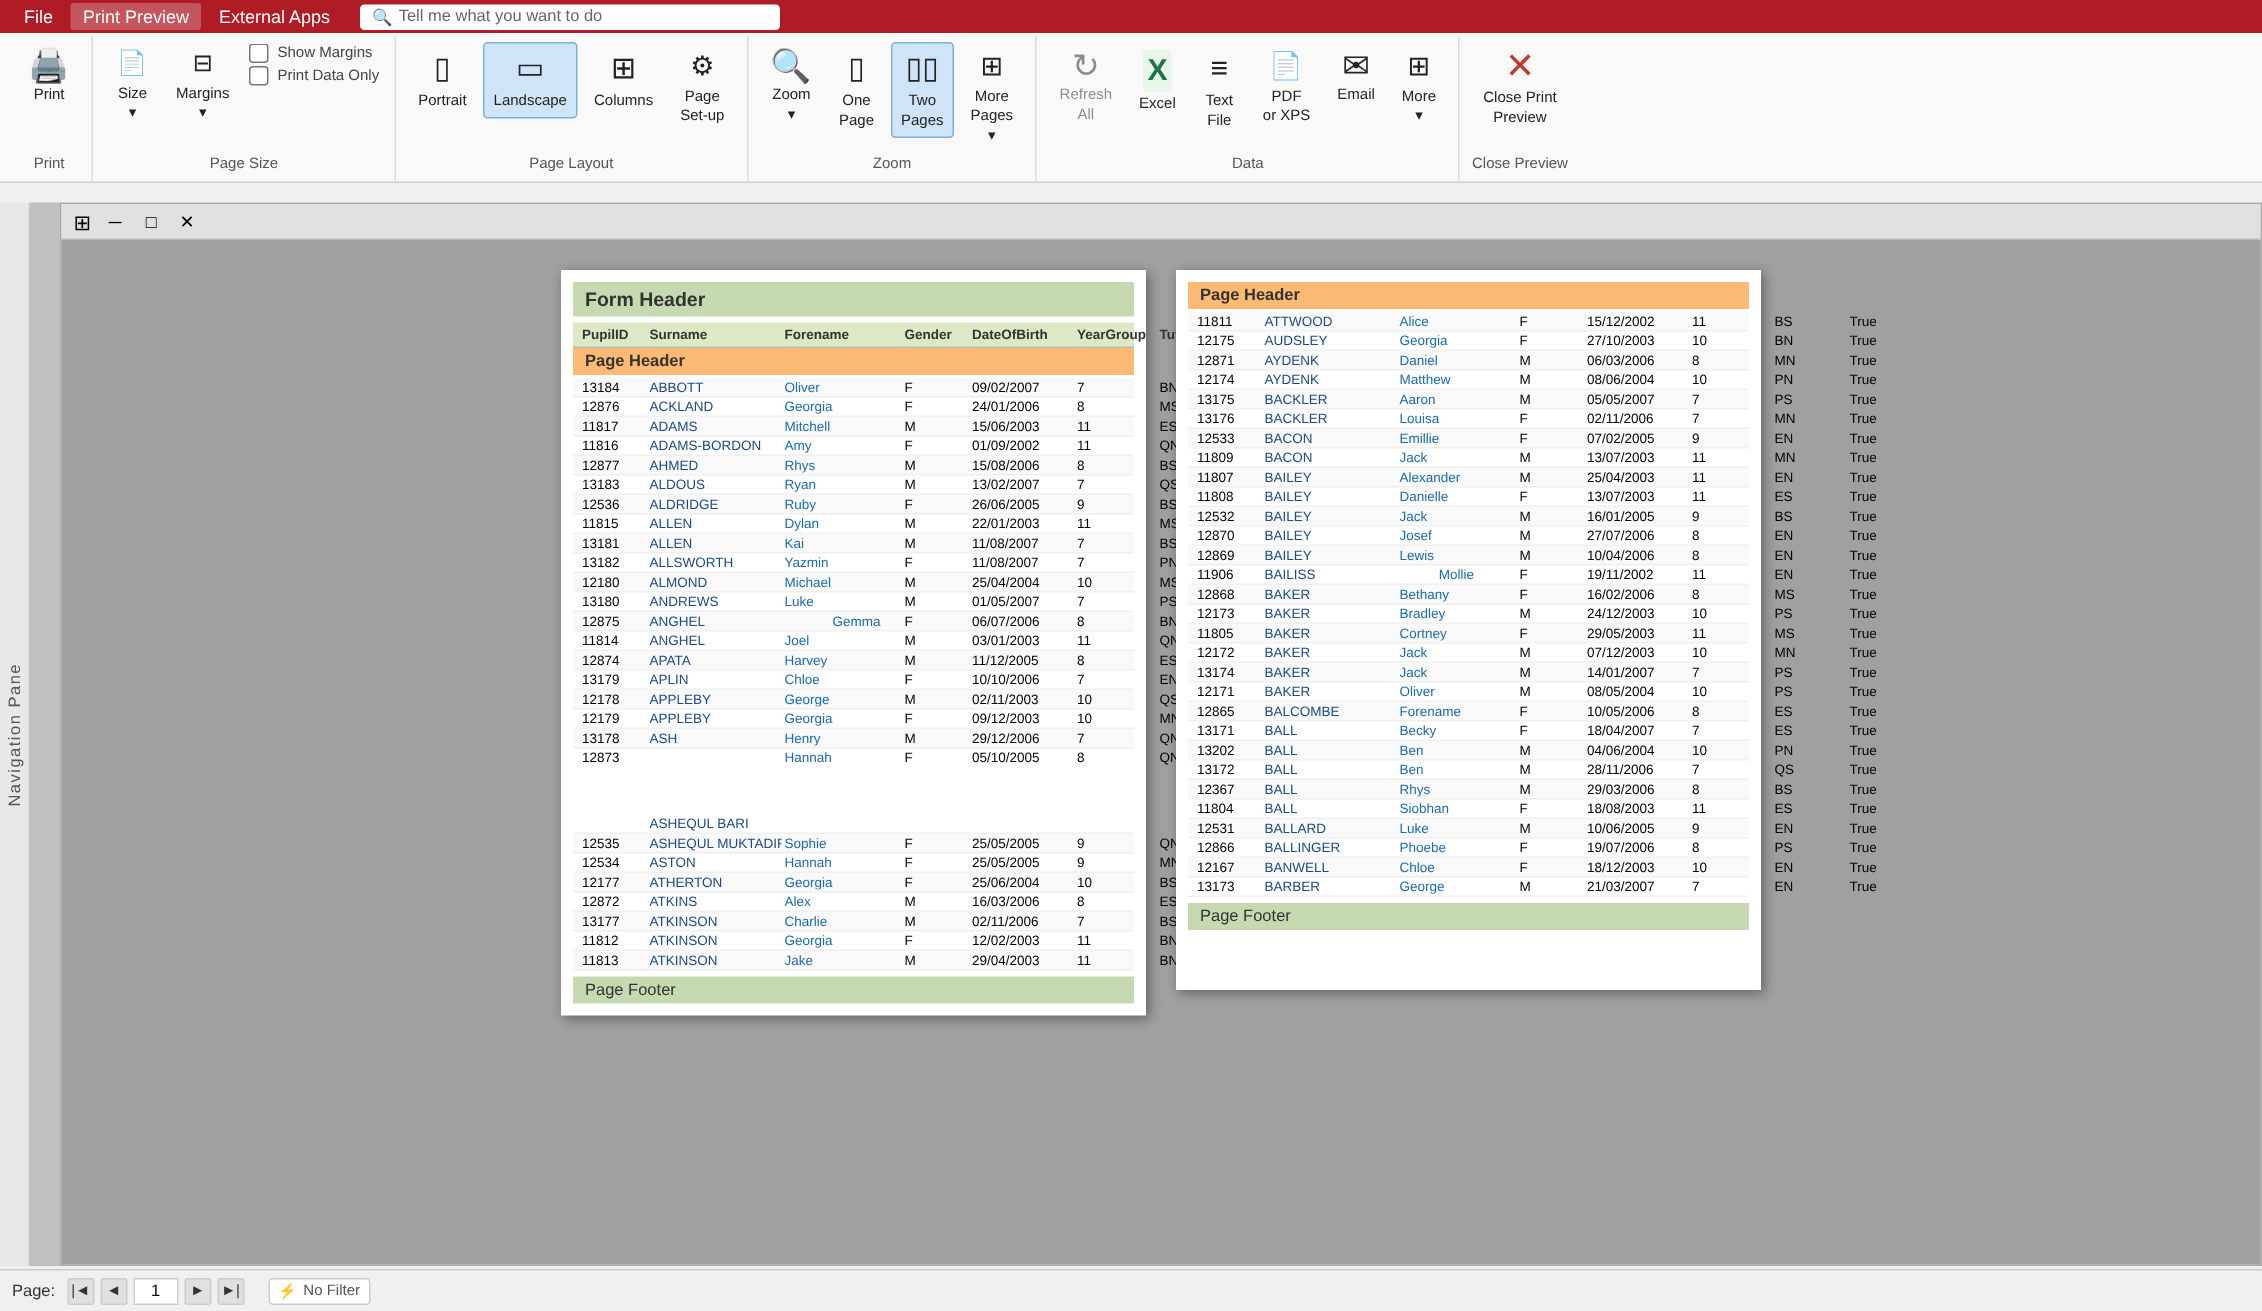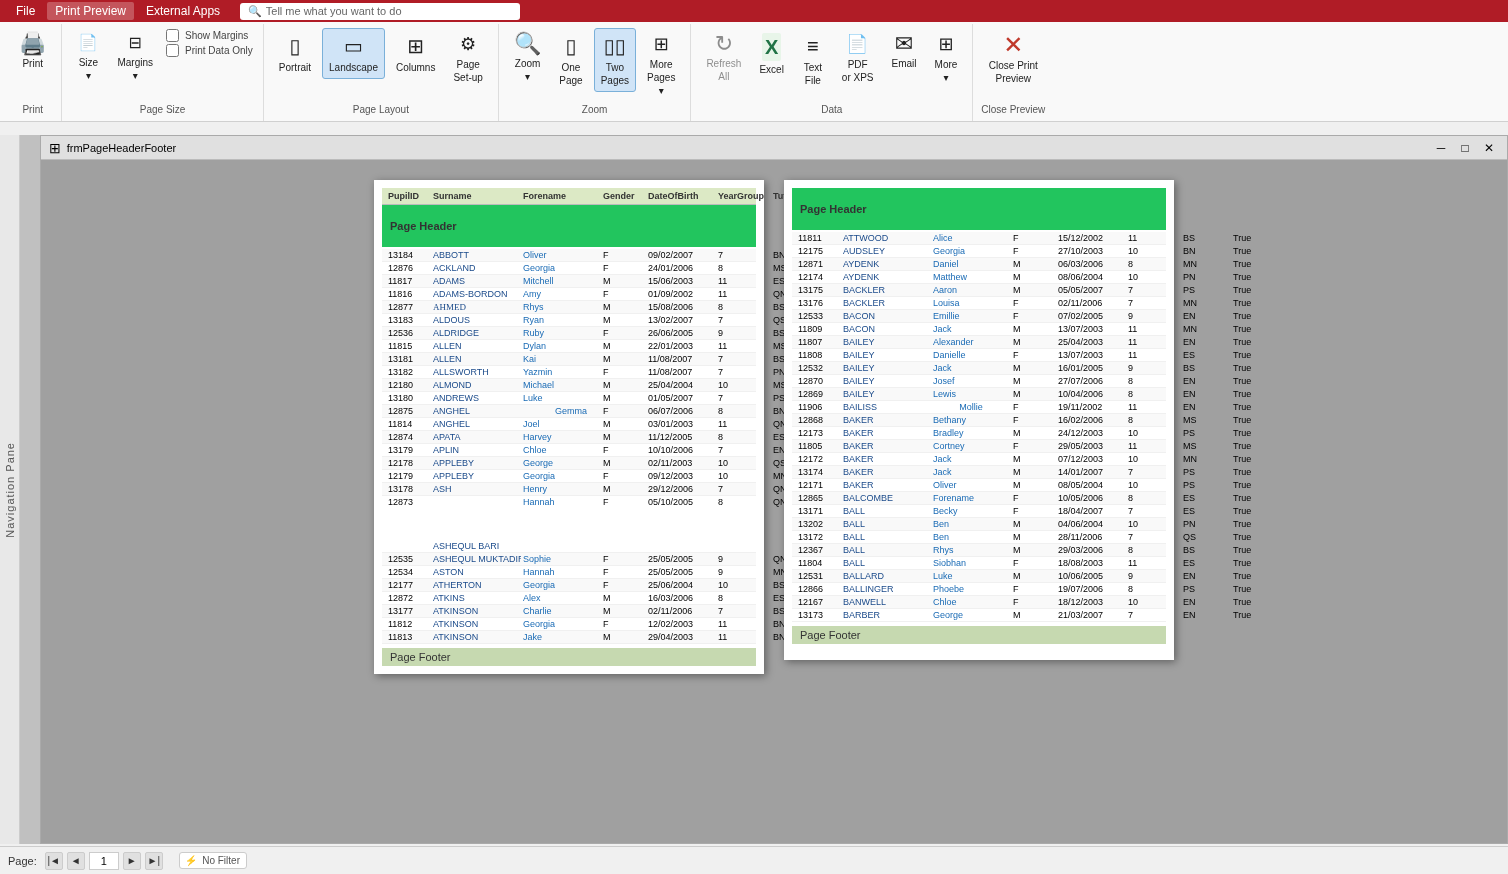--- a/index.html
+++ b/index.html
@@ -192,22 +192,22 @@
 
     .form-header {
       background: #c6d9b0;
       padding: 4px 8px;
       font-size: 13px;
       font-weight: bold;
       color: #333;
       margin-bottom: 4px;
     }
     .page-header {
-      background: #22c55e;
-      padding: 15px 8px;
+      background: #fdba74;
+      padding: 3px 8px;
       font-size: 11px;
       font-weight: bold;
       color: #333;
       margin-bottom: 2px;
     }
     .page-footer {
       background: #c6d9b0;
       padding: 3px 8px;
       font-size: 11px;
       color: #333;
@@ -438,31 +438,31 @@
 
 <div class="nav-pane">
   <span class="nav-pane-text">Navigation Pane</span>
 </div>
 
 <div class="main-area">
 
   <div class="inner-window">
     <div class="inner-window-titlebar">
       <span class="inner-window-titlebar-icon">⊞</span>
-      <span class="inner-window-titlebar-title">frmPageHeaderFooter</span>
       <div class="inner-window-controls">
         <div class="inner-window-btn">─</div>
         <div class="inner-window-btn">□</div>
         <div class="inner-window-btn close-btn">✕</div>
       </div>
     </div>
 
     <div class="print-preview-area">
 
       <div class="page">
+        <div class="form-header">Form Header</div>
         <div class="col-headers">
           <span class="col-header">PupilID</span>
           <span class="col-header">Surname</span>
           <span class="col-header">Forename</span>
           <span class="col-header">Gender</span>
           <span class="col-header">DateOfBirth</span>
           <span class="col-header">YearGroup</span>
           <span class="col-header">TutorGro</span>
           <span class="col-header">Active</span>
         </div>
@@ -503,21 +503,21 @@
               <span class="data-cell" style="color: rgb(26, 74, 138);">ADAMS-BORDON</span>
               <span class="data-cell" style="color: rgb(26, 107, 181);">Amy</span>
               <span class="data-cell">F</span>
               <span class="data-cell">01/09/2002</span>
               <span class="data-cell">11</span>
               <span class="data-cell">QN</span>
               <span class="data-cell">True</span>
             </div>
             <div class="data-row">
               <span class="data-cell">12877</span>
-              <span class="data-cell" style="color: rgb(26, 74, 138); font-family: Liberation Serif, serif;">AHMED</span>
+              <span class="data-cell" style="color: rgb(26, 74, 138);">AHMED</span>
               <span class="data-cell" style="color: rgb(26, 107, 181);">Rhys</span>
               <span class="data-cell">M</span>
               <span class="data-cell">15/08/2006</span>
               <span class="data-cell">8</span>
               <span class="data-cell">BS</span>
               <span class="data-cell">True</span>
             </div>
             <div class="data-row">
               <span class="data-cell">13183</span>
               <span class="data-cell" style="color: rgb(26, 74, 138);">ALDOUS</span>

